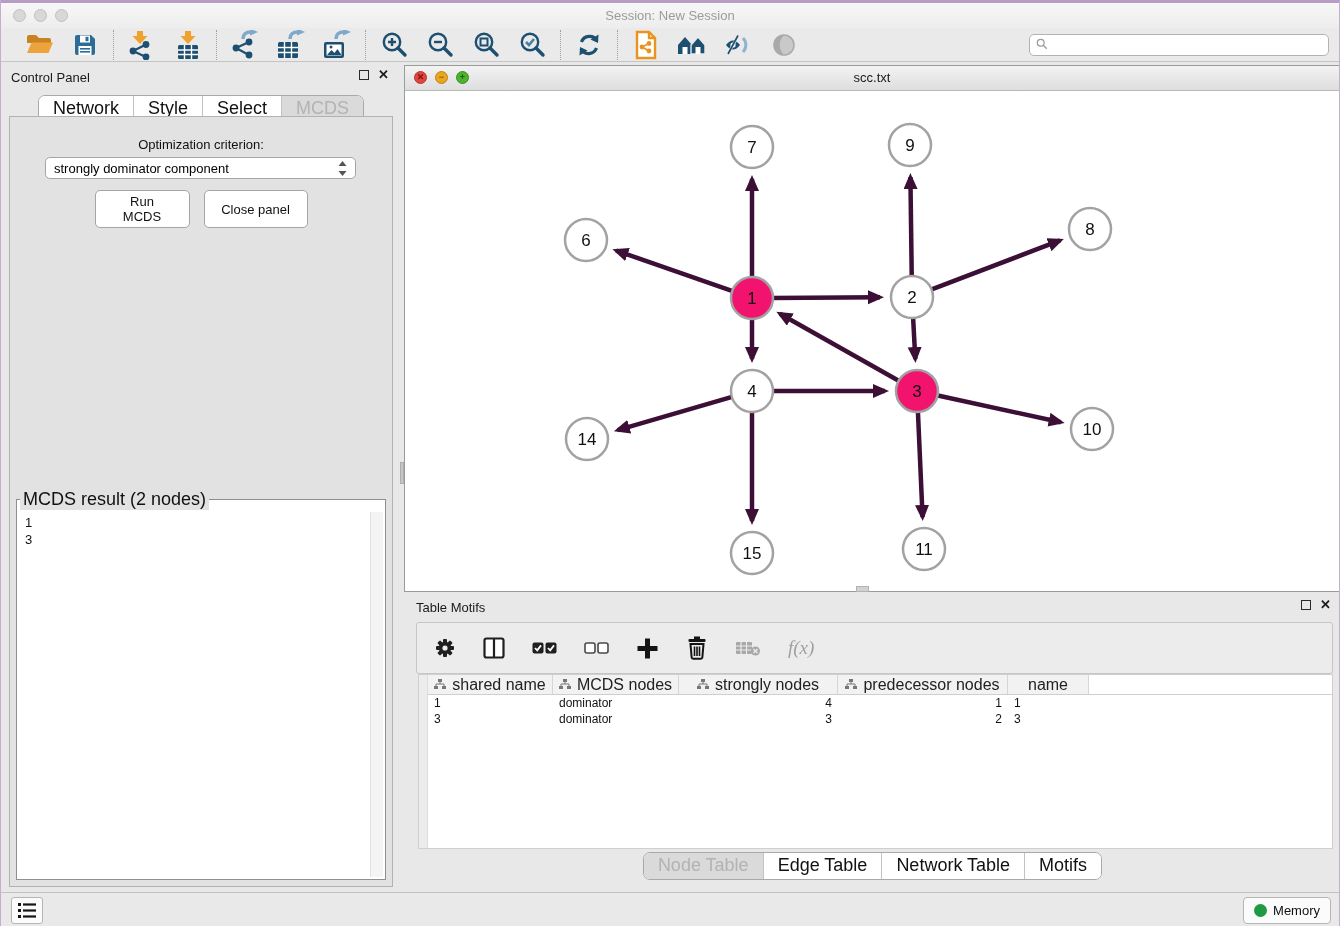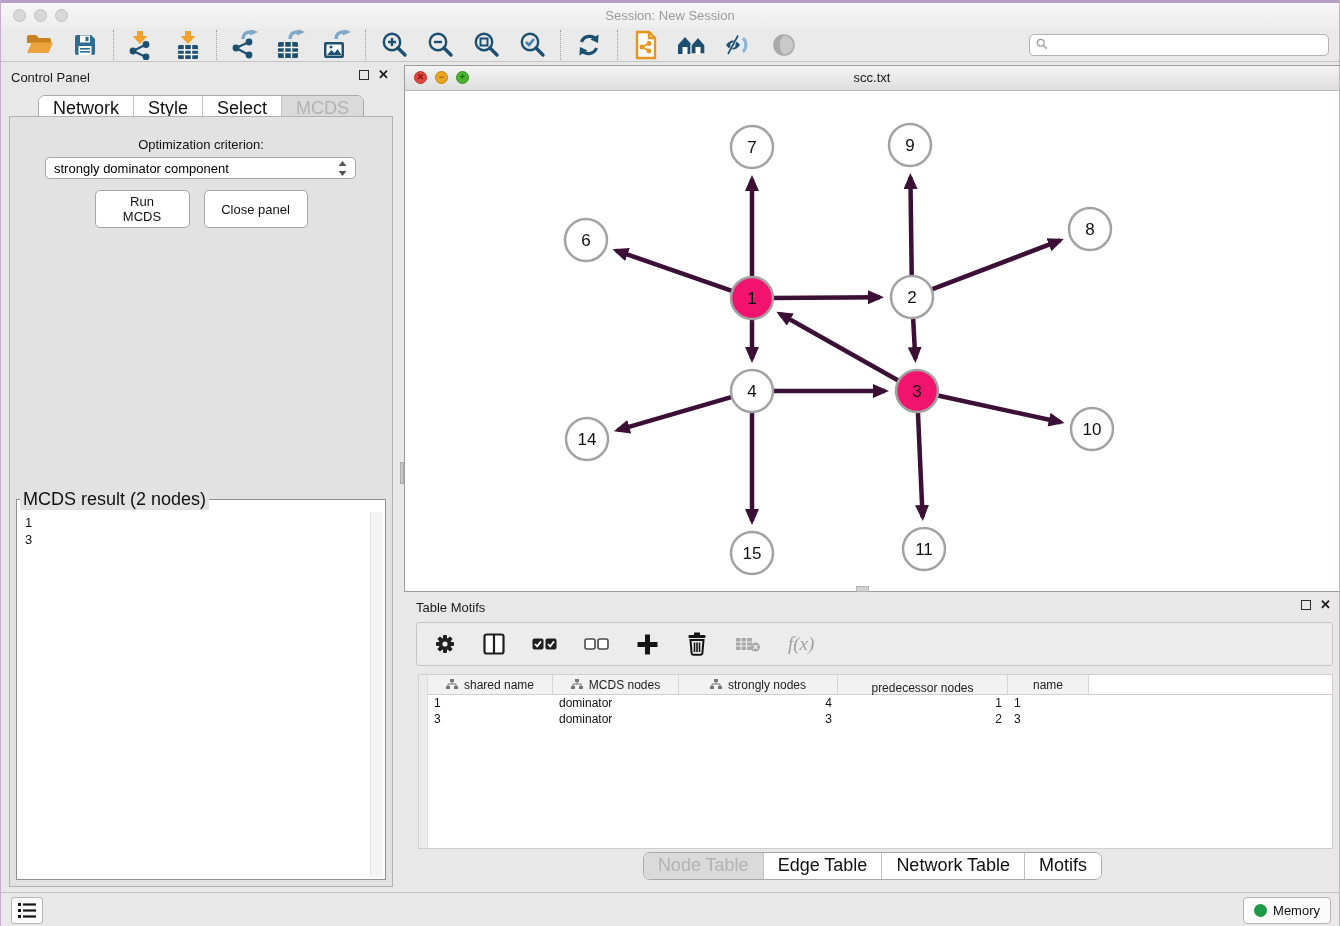--- a/index.html
+++ b/index.html
@@ -58,27 +58,27 @@
   .tl.yellow{background:#eaa620;border:1px solid #c08513;color:#8a6004;}
   .tl.green{background:#4db22e;border:1px solid #3b8f22;color:#1c5e10;}
   .net-title{position:absolute;left:0;right:0;top:4px;text-align:center;font-size:13px;color:#1a1a1a;}
   .net-canvas{position:absolute;top:24px;left:0;right:0;bottom:0;}
   .net-canvas svg{display:block;width:100%;height:100%;}
   
   .v-handle{position:absolute;left:399px;top:462px;width:4px;height:22px;background:#c6c6c6;border:1px solid #adadad;box-sizing:border-box;}
   .h-handle{position:absolute;left:855px;top:586px;width:13px;height:6px;background:#d2d2d2;border:1px solid #b3b3b3;box-sizing:border-box;}
   
   .table-panel{position:absolute;left:403px;top:595px;width:937px;height:295px;}
-  .tp-toolbar{position:absolute;top:27px;left:12px;right:8px;height:44px;background:#ececec;border:1px solid #c6c6c6;
+  .tp-toolbar{position:absolute;top:27px;left:12px;right:8px;height:52px;background:#ececec;border:1px solid #c6c6c6;
               border-radius:3px;display:flex;align-items:center;gap:27px;padding:0 17px;box-sizing:border-box;}
   .tp-icon{display:flex;align-items:center;justify-content:center;}
   .fx{font-family:"Liberation Serif",serif;font-style:italic;color:#a0a0a0;font-size:19px;}
   .tbl{position:absolute;top:79px;left:14px;right:8px;height:175px;background:#fff;border:1px solid #cfcfcf;overflow:hidden;box-sizing:border-box;}
   .tbl-gutter{position:absolute;left:0;top:0;bottom:0;width:8px;background:#ececec;border-right:1px solid #dcdcdc;}
-  .thead{display:flex;height:19px;margin-left:9px;border-bottom:1px solid #cfcfcf;font-size:12px;color:#222;}
+  .thead{display:flex;height:19px;margin-left:9px;border-bottom:1px solid #cfcfcf;font-size:16px;color:#222;}
   .th{display:flex;align-items:center;justify-content:center;gap:6px;background:#f2f2f2;border-right:1px solid #d6d6d6;box-sizing:border-box;}
   .tr{display:flex;height:16px;margin-left:9px;font-size:12px;color:#111;align-items:center;}
   .td{box-sizing:border-box;padding:0 6px;white-space:nowrap;overflow:hidden;}
   .td.right{text-align:right;}
   .tp-tabs{position:absolute;bottom:10px;left:0;right:0;display:flex;justify-content:center;}
   
   .statusbar{position:absolute;bottom:0;left:0;right:0;height:33px;background:#e9e9e9;border-top:1px solid #c2c2c2;}
   .list-btn{position:absolute;left:10px;top:4px;width:30px;height:25px;background:#fbfbfb;border:1px solid #b5b5b5;
             border-radius:3px;display:flex;align-items:center;justify-content:center;}
   .memory-btn{position:absolute;right:8px;top:4px;height:25px;background:#fbfbfb;border:1px solid #b5b5b5;border-radius:4px;
@@ -439,21 +439,21 @@
           </div>
           <div class="th" style="width: 159px;">
             <svg width="12" height="11" viewBox="0 0 12 11">
               <rect x="4" y="0" width="4" height="3" fill="#777"></rect>
               <rect x="0" y="7" width="4" height="3" fill="#777"></rect>
               <rect x="8" y="7" width="4" height="3" fill="#777"></rect>
               <path d="M6 3 V5 M2 7 V5 H10 V7" stroke="#777" stroke-width="1" fill="none"></path>
             </svg>
             <span>strongly nodes</span>
           </div>
-          <div class="th" style="width: 170px; flex-direction: column;">
+          <div class="th" style="width: 170px;">
             <svg width="12" height="11" viewBox="0 0 12 11">
               <rect x="4" y="0" width="4" height="3" fill="#777"></rect>
               <rect x="0" y="7" width="4" height="3" fill="#777"></rect>
               <rect x="8" y="7" width="4" height="3" fill="#777"></rect>
               <path d="M6 3 V5 M2 7 V5 H10 V7" stroke="#777" stroke-width="1" fill="none"></path>
             </svg>
             <span>predecessor nodes</span>
           </div>
           <div class="th" style="width: 81px;">
             <span>name</span>

